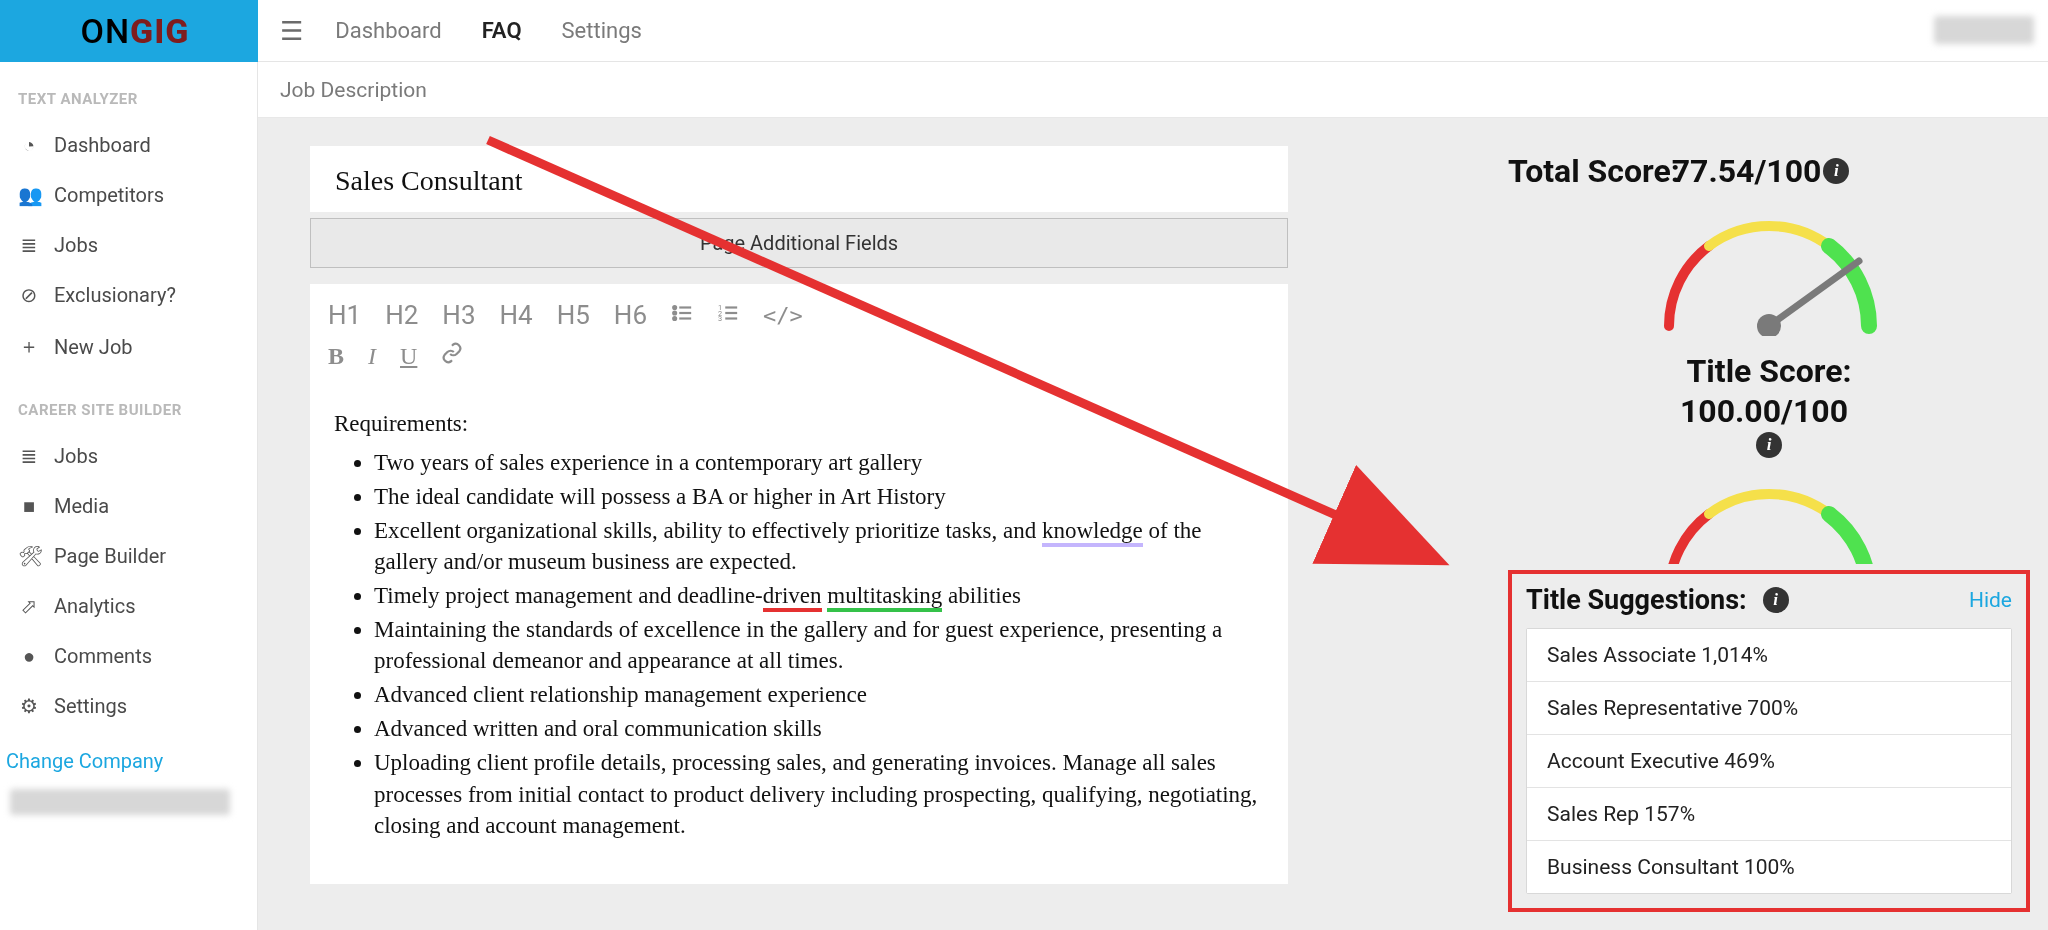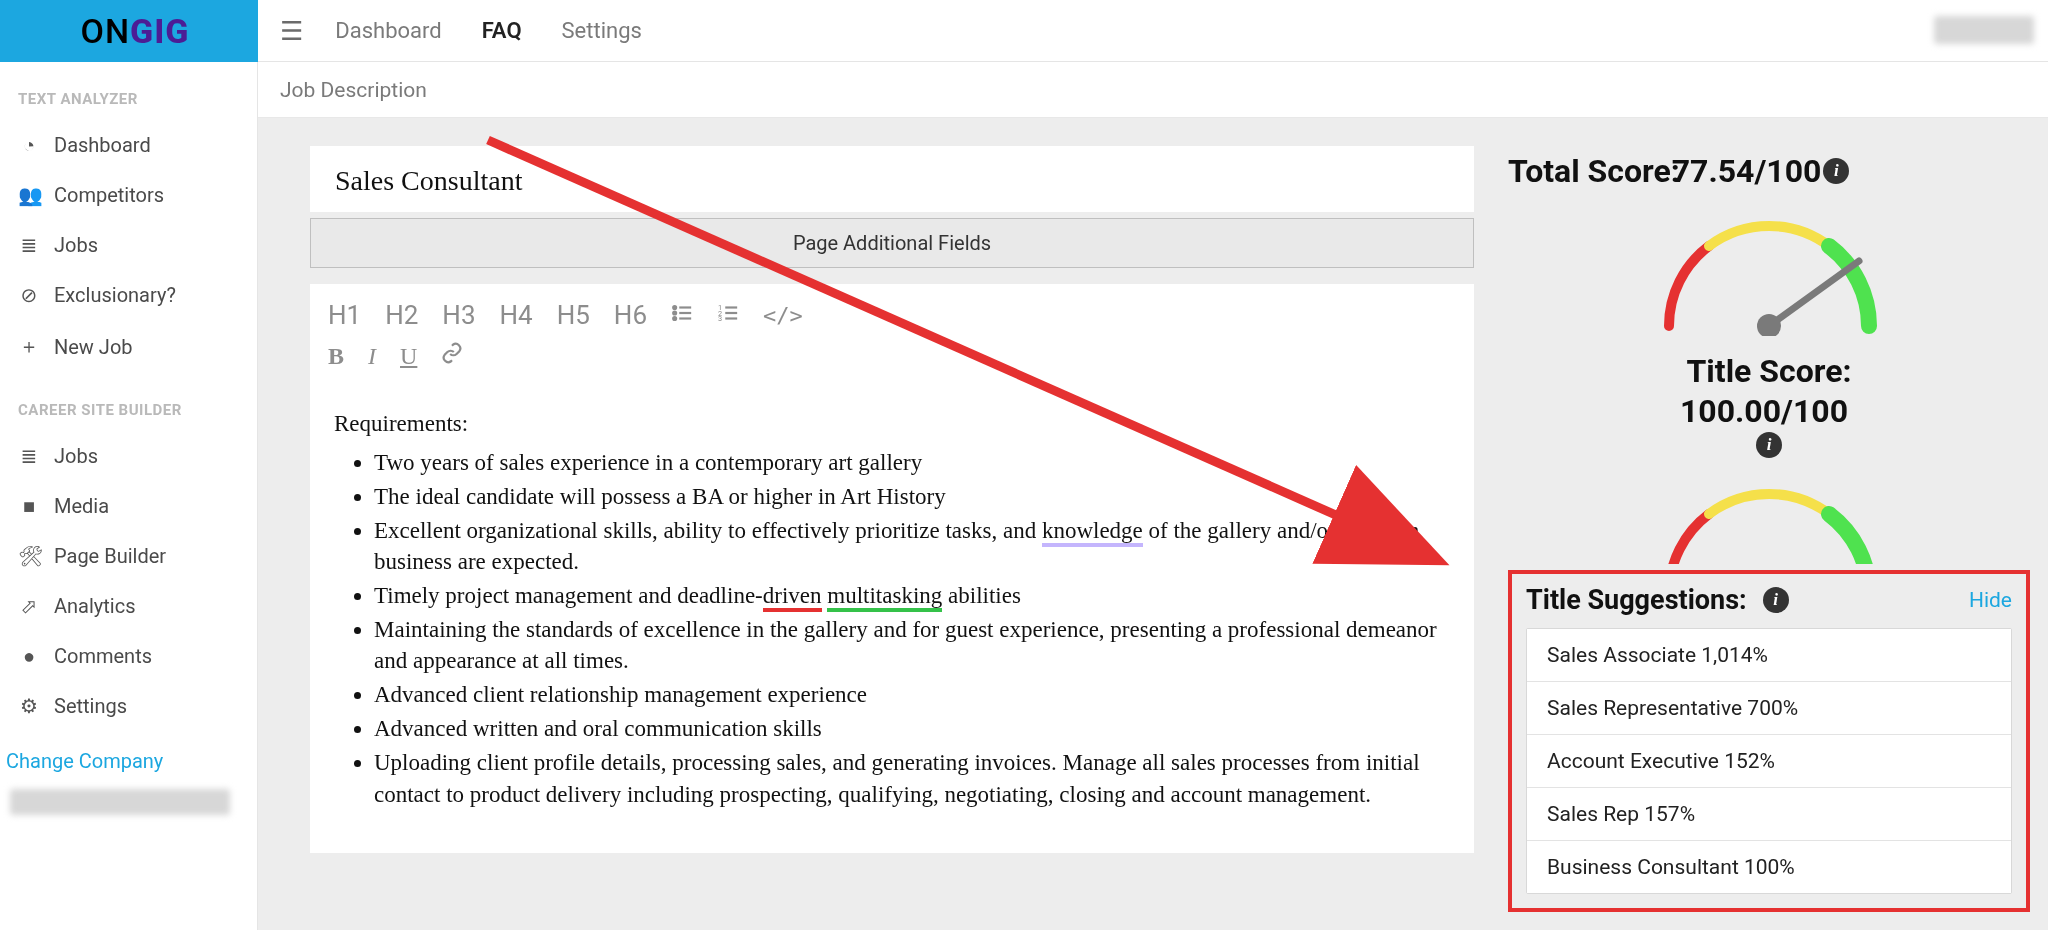--- a/index.html
+++ b/index.html
@@ -23,21 +23,21 @@
   }
   .logo-box {
     width: 258px;
     height: 62px;
     background: #1ca7e0;
     display: flex;
     align-items: center;
     justify-content: center;
   }
   .logo-on  { font-size: 34px; font-weight: 500; color: #000000; letter-spacing: 1px; margin-left: 12px; }
-  .logo-gig { font-size: 34px; font-weight: 800; color: #4c1d95;   letter-spacing: 1px; }
+  .logo-gig { font-size: 34px; font-weight: 800; color: #7f1d1d;   letter-spacing: 1px; }
   .side-section-title {
     font-size: 15px;
     color: #b9b9b9;
     font-weight: 700;
     letter-spacing: 0.5px;
     padding: 28px 18px 12px 18px;
   }
   .side-item {
     display: flex;
     align-items: center;
@@ -100,21 +100,21 @@
   .workspace {
     position: absolute;
     top: 118px; left: 258px; right: 0; bottom: 0;
     background: #ededed;
     overflow: hidden;
     padding: 30px;
   }
   .editor-col {
     position: absolute;
     top: 28px; left: 52px;
-    width: 1164px;
+    width: 978px;
     bottom: 0;
   }
   .title-card {
     background: #fff;
     padding: 18px 24px 14px 24px;
     border: 1px solid #fff;
   }
   .title-text {
     font-family: Georgia, "Times New Roman", serif;
     font-size: 28px;
@@ -383,21 +383,21 @@
 
     <div class="suggestions-box">
       <div class="sugg-header">
         <span>Title Suggestions:</span>
         <span class="info-badge">i</span>
         <span class="sugg-hide">Hide</span>
       </div>
       <div class="sugg-list" id="sugg-list">
           <div class="sugg-item">Sales Associate 1,014%</div>
           <div class="sugg-item">Sales Representative 700%</div>
-          <div class="sugg-item">Account Executive 152%</div>
+          <div class="sugg-item">Account Executive 469%</div>
           <div class="sugg-item">Sales Rep 157%</div>
           <div class="sugg-item">Business Consultant 100%</div>
         </div>
     </div>
   </div>
 
   <svg class="arrow-svg" width="100%" height="100%">
     <defs>
       <marker id="ahead" markerWidth="16" markerHeight="16" refX="12" refY="6" orient="auto">
         <path d="M0,0 L14,6 L0,12 Z" fill="#e53131"></path>

